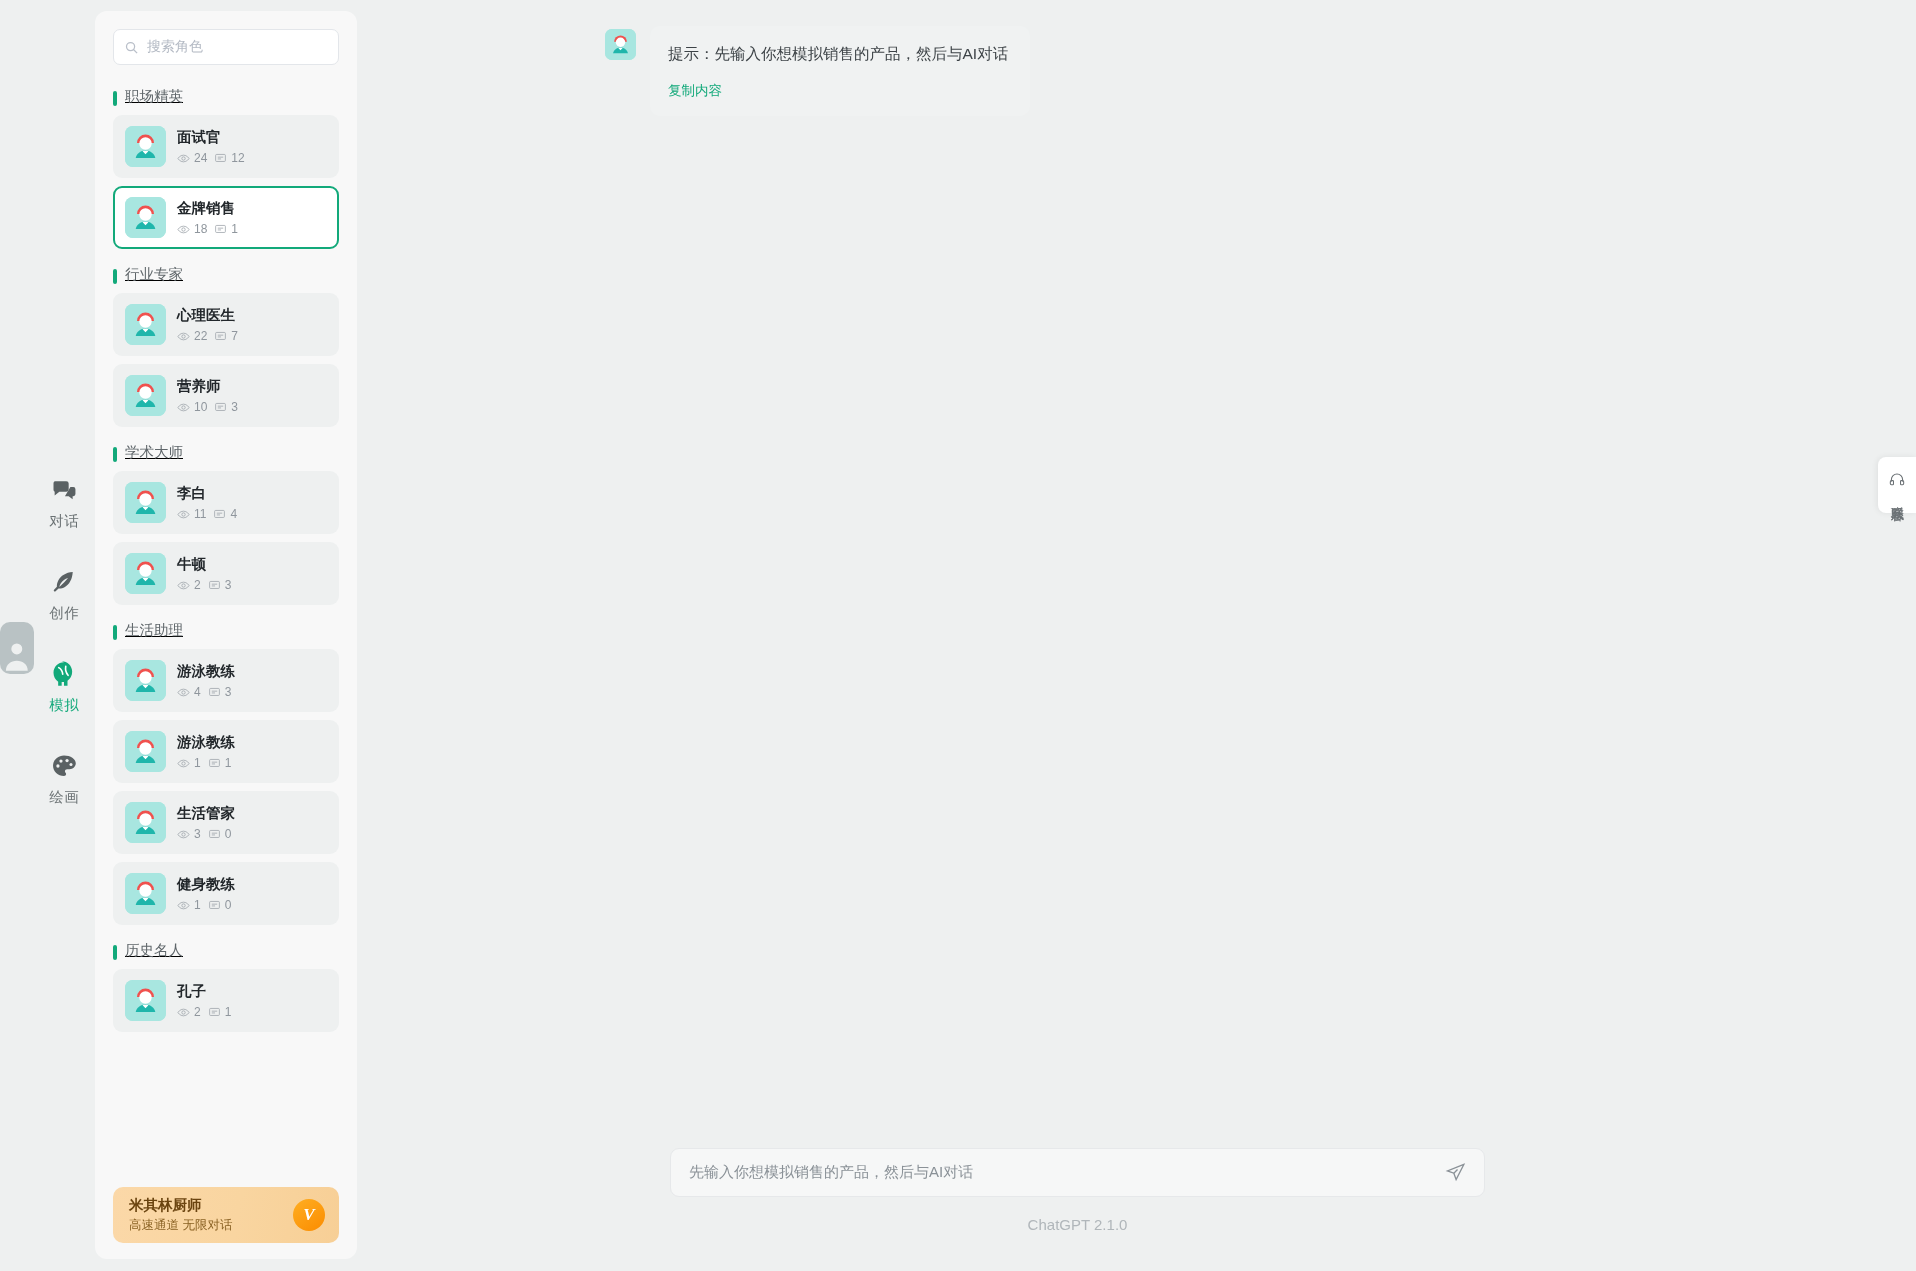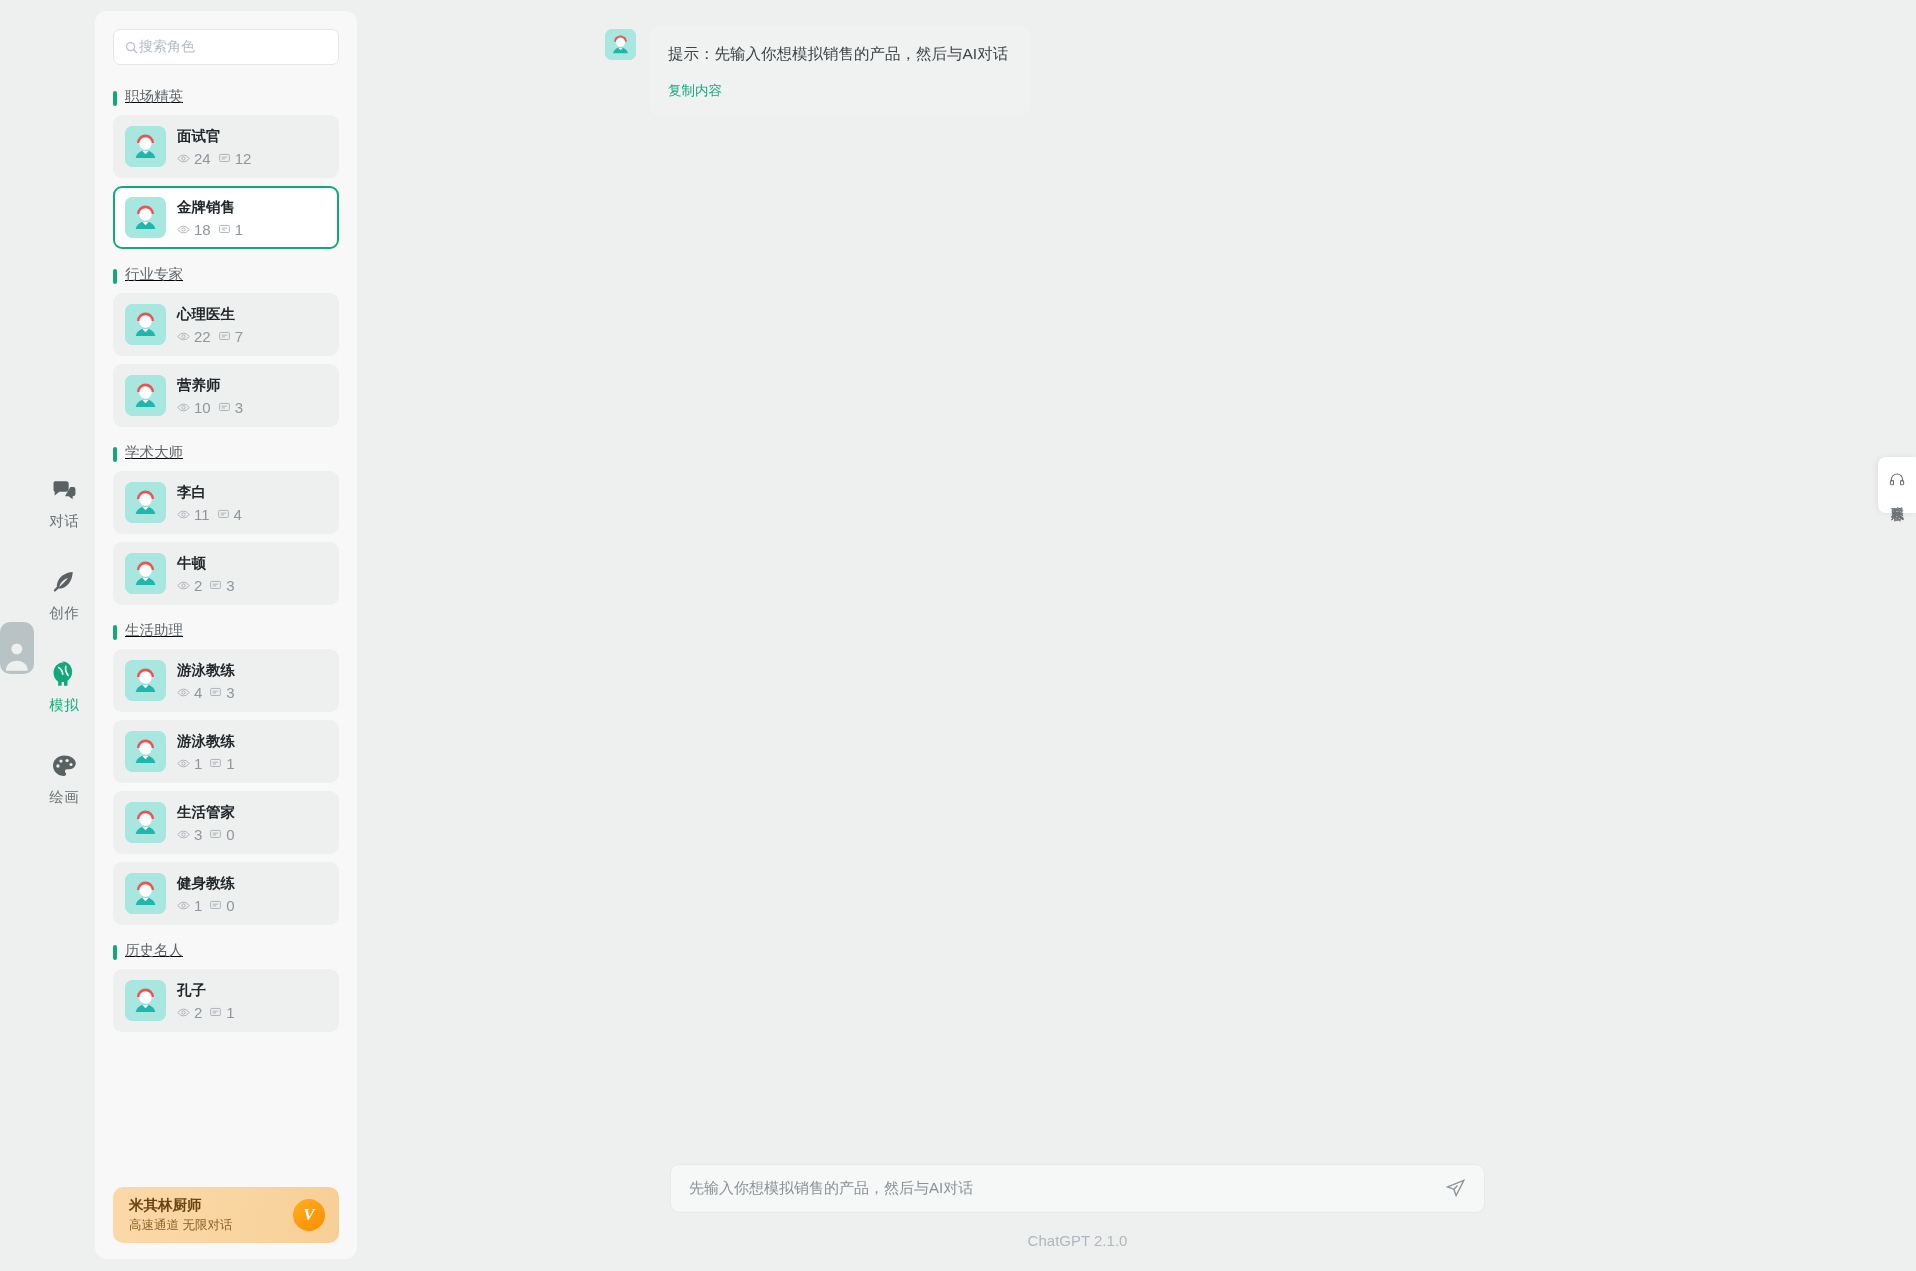--- a/index.html
+++ b/index.html
@@ -44,21 +44,21 @@
   .panel {
     width: 262px; height: 1248px; margin-top: 11px;
     background: #f8f8f8; border-radius: 12px;
     flex-shrink: 0;
     position: relative;
     display: flex; flex-direction: column;
   }
   .search-wrap { padding: 18px 18px 6px 18px; }
   .search-box {
     height: 36px; background: #fff; border: 1px solid #e3e6ea; border-radius: 7px;
-    display: flex; align-items: center; padding: 0 10px; 
+    display: flex; align-items: center; padding: 0 10px; gap: 8px;
   }
   .search-box svg { width: 15px; height: 15px; stroke: #b9bfc9; fill:none; stroke-width:2; flex-shrink:0; }
   .search-ph { font-size: 14px; color: #b4bac4; }
 
   .scroll { flex: 1; overflow: hidden; padding: 0 18px; }
   .sec-title {
     display: flex; align-items: flex-end; gap: 8px;
     margin: 16px 0 9px 0;
     text-decoration: underline;
   }
@@ -76,21 +76,21 @@
   .avatar {
     width: 41px; height: 41px; border-radius: 8px; background: #a8e6e0;
     flex-shrink: 0; overflow: hidden; position: relative;
   }
   .avatar svg { width: 41px; height: 41px; display: block; }
   .role-info { display: flex; flex-direction: column; gap: 4px; min-width: 0; }
   .role-name { font-size: 14.5px; font-weight: bold; color: #22272b; white-space: nowrap; }
   .role-stats { display: flex; align-items: center; gap: 7px; }
   .stat { display: flex; align-items: center; gap: 4px; }
   .stat svg { width: 13px; height: 13px; stroke: #9aa1a8; fill: none; stroke-width: 1.4; }
-  .stat span { font-size: 15px; color: #8f969d; }
+  .stat span { font-size: 12px; color: #8f969d; }
 
   .vip {
     margin: 0 18px 16px 18px;
     height: 56px; border-radius: 10px;
     background: linear-gradient(100deg, #fbd8a8 0%, #f9d5a0 55%, #f7cf96 100%);
     display: flex; align-items: center; justify-content: space-between;
     padding: 0 14px 0 16px;
     cursor: pointer;
   }
   .vip-txt { display: flex; flex-direction: column; gap: 2px; }
@@ -111,21 +111,21 @@
   .msg-avatar svg { width: 31px; height: 31px; display:block; }
   .bubble {
     background: #f0f2f2; border-radius: 10px;
     padding: 16px 22px 16px 18px;
     max-width: 620px;
   }
   .bubble-text { font-size: 15.5px; color: #3d4347; line-height: 1.5; }
   .bubble-copy { margin-top: 17px; font-size: 13.5px; color: #12a97a; cursor: pointer; }
 
   .composer-wrap {
-    position: absolute; left: 0; right: 0; bottom: 0;
+    position: absolute; left: 0; right: 0; bottom: 16px;
     padding: 0 0 22px 0;
     display: flex; flex-direction: column; align-items: center;
   }
   .composer {
     width: 815px; height: 49px;
     background: #f6f7f7; border: 1px solid #e6e8ea; border-radius: 9px;
     display: flex; align-items: center; padding: 0 18px;
     position: relative; margin-left: -118px;
   }
   .composer-ph { font-size: 15px; color: #8a9197; flex: 1; }

